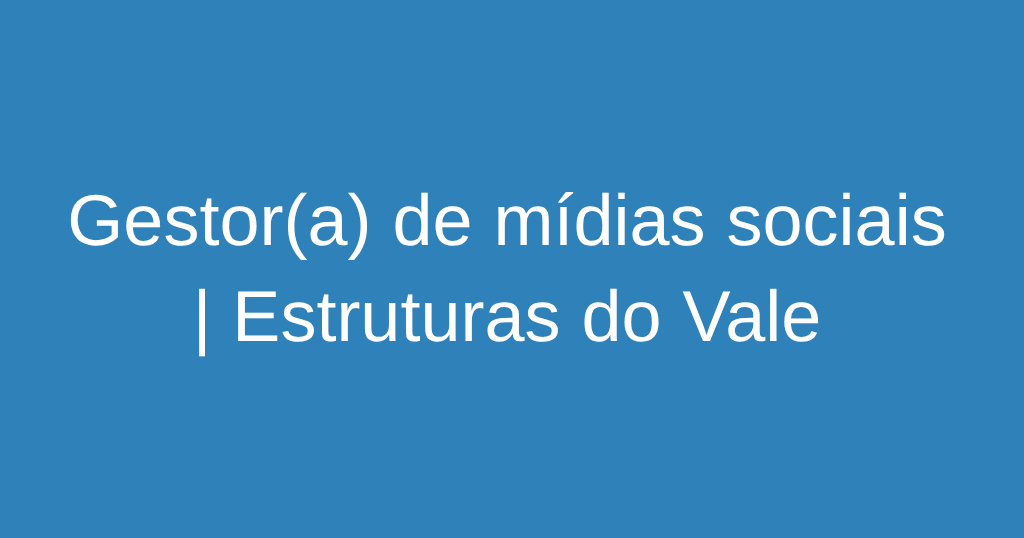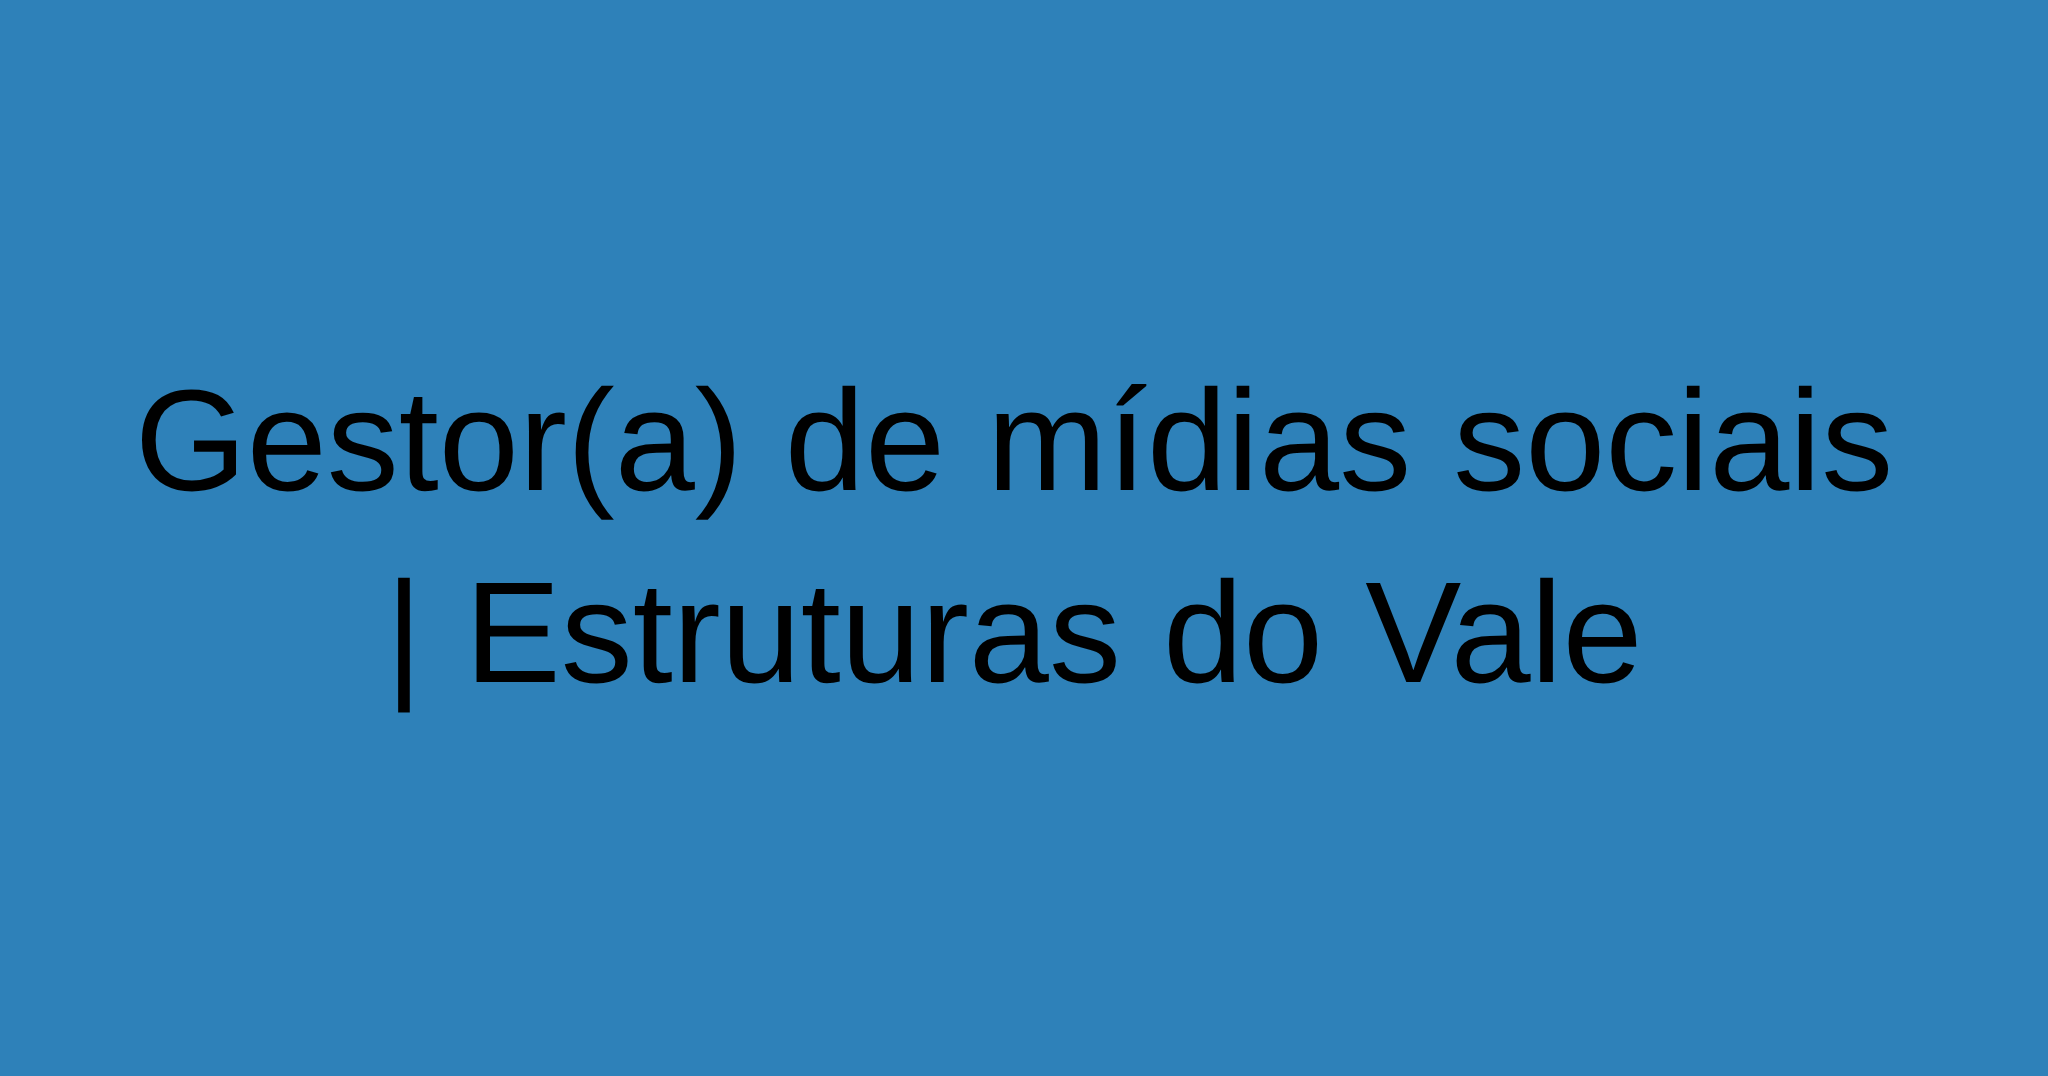--- a/index.html
+++ b/index.html
@@ -43,18 +43,18 @@
     -webkit-font-smoothing: antialiased;
   }
 </style>
 </head>
 <body>
 
 <div id="preview-card" style="background: rgb(46, 129, 185);">
 
   <div id="title-block">
 
-    <h1 id="preview-title" style="color: #000000;">Gestor(a) de mídias sociais
+    <h1 id="preview-title" style="color: #ffffff;">Gestor(a) de mídias sociais
 | Estruturas do Vale</h1>
 
   </div>
 
 </div>
 
 </body></html>

